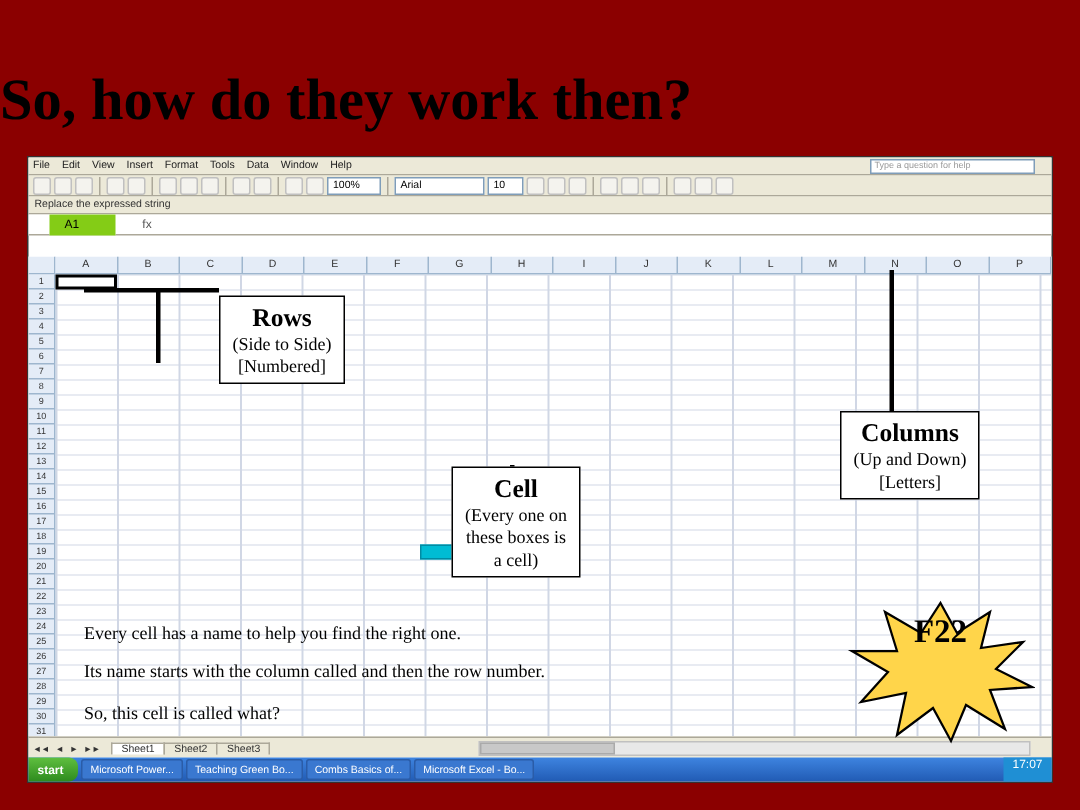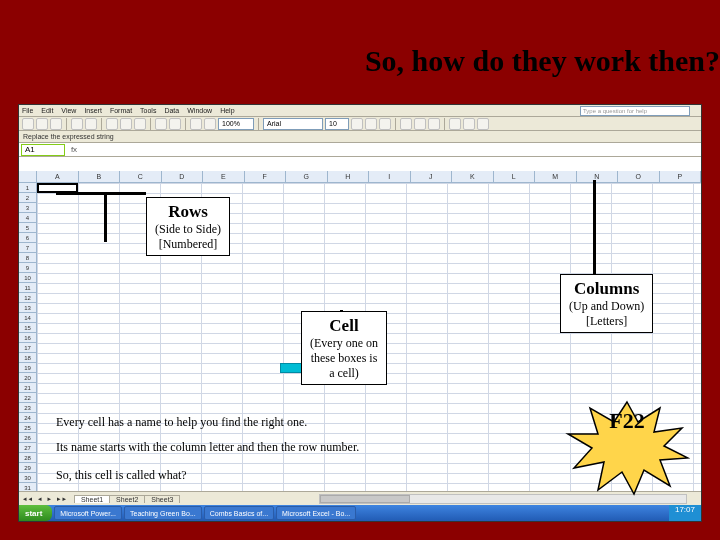--- a/index.html
+++ b/index.html
@@ -1,30 +1,30 @@
 <!DOCTYPE html>
 <html><head>
 <meta charset="utf-8">
 <style>
   *{box-sizing:border-box;margin:0;padding:0}
   body{width:720px;height:540px;background:#8b0000;font-family:Verdana,Arial,sans-serif;position:relative;overflow:hidden}
-  .slide-title{position:absolute;left:0;right:0;top:44px;text-align:right;font-family:"Times New Roman",serif;font-weight:bold;font-size:30px;color:#000}
+  .slide-title{position:absolute;left:0;right:0;top:44px;text-align:left;font-family:"Times New Roman",serif;font-weight:bold;font-size:39px;color:#000}
   .excel{position:absolute;left:18px;right:18px;top:104px;bottom:18px;background:#fff;border:1px solid #333}
   .titlebar{height:14px;background:linear-gradient(#3a6ea5,#2a5c93);color:#fff;font-size:8px;display:flex;align-items:center;padding:0 4px;justify-content:space-between}
   .titlebar .wbtns span{display:inline-block;width:12px;height:10px;background:#c0c0c0;border:1px solid #888;margin-left:1px;font-size:7px;line-height:8px;text-align:center;color:#000}
   .menubar{height:12px;background:#ece9d8;border-bottom:1px solid #aca899;font-size:7px;display:flex;align-items:center;padding:0 3px;color:#222}
   .menubar span{margin-right:8px}
   .askbox{margin-left:auto;width:110px;height:10px;border:1px solid #7f9db9;background:#fff;font-size:6px;color:#999;padding:0 2px;display:flex;align-items:center}
   .toolbar{height:14px;background:#ece9d8;border-bottom:1px solid #aca899;display:flex;align-items:center;padding:0 3px;gap:2px}
   .toolbar .tbtn{width:12px;height:12px;background:#f4f3ee;border:1px solid #c0c0c0;border-radius:2px}
   .toolbar .sep{width:1px;height:12px;background:#aca899;margin:0 2px}
   .toolbar .combo{height:12px;background:#fff;border:1px solid #7f9db9;font-size:7px;padding:0 3px;display:flex;align-items:center}
   .findbar{height:12px;background:#ece9d8;border-bottom:1px solid #aca899;font-size:7px;display:flex;align-items:center;padding:0 4px;color:#333}
   .formula{height:14px;background:#fff;border-bottom:1px solid #aca899;display:flex;align-items:center;font-size:8px}
-  .namebox{width:44px;height:12px;border:1px solid #84cc16;margin:0 2px;background:#fff;padding:0 3px;display:flex;align-items:center}
+  .namebox{width:44px;height:12px;border:7px solid #84cc16;margin:0 14px;background:#fff;padding:0 3px;display:flex;align-items:center}
   .fx{width:14px;text-align:center;color:#555}
   .grid{position:absolute;left:0;right:0;top:66px;bottom:30px;overflow:hidden;background:#fff}
   .hdrs{position:absolute;left:18px;right:0;top:0;height:12px;background:#e4ecf7;border-bottom:1px solid #9eb6ce;display:flex}
   .hdrs div{flex:1;border-right:1px solid #9eb6ce;font-size:7px;text-align:center;line-height:12px;color:#333}
   .corner{position:absolute;left:0;top:0;width:18px;height:12px;background:#e4ecf7;border-right:1px solid #9eb6ce;border-bottom:1px solid #9eb6ce}
   .rows{position:absolute;left:0;top:12px;bottom:0;width:18px;background:#e4ecf7;border-right:1px solid #9eb6ce}
   .rows div{height:10px;border-bottom:1px solid #9eb6ce;font-size:6px;text-align:center;line-height:10px;color:#333}
   .cells{position:absolute;left:18px;right:0;top:12px;bottom:0;background-image:linear-gradient(#d0d7e5 1px,transparent 1px),linear-gradient(90deg,#d0d7e5 1px,transparent 1px);background-size:41px 10px}
   .sel{position:absolute;width:41px;height:10px;border:2px solid #000;left:0;top:0}
   .sheettabs{position:absolute;left:0;right:0;bottom:16px;height:14px;background:#ece9d8;border-top:1px solid #aca899;display:flex;align-items:center;font-size:7px;padding:0 4px;color:#333}
@@ -210,21 +210,21 @@
 </div>
 
 <div class="callout" style="left:301px;top:311px">
   <div class="t">Cell</div>
   <div>(Every one on</div>
   <div>these boxes is</div>
   <div>a cell)</div>
 </div>
 
 <div class="note" style="top:415px">Every cell has a name to help you find the right one.</div>
-<div class="note" style="top:440px">Its name starts with the column letter and then the row number.</div>
+<div class="note" style="top:440px">Its name starts with the column called and then the row number.</div>
 <div class="note" style="top:468px">So, this cell is called what?</div>
 
 <div class="starburst">
   <svg width="126" height="96" viewBox="0 0 126 96">
     <polygon points="63,2 74,22 96,8 90,32 118,28 100,46 124,58 96,60 106,86 80,70 70,94 58,72 34,90 40,62 10,68 28,48 4,34 34,34 26,8 50,22" fill="#ffd54a" stroke="#000" stroke-width="1.5"></polygon>
   </svg>
   <span>F22</span>
 </div>
 
 </body></html>

